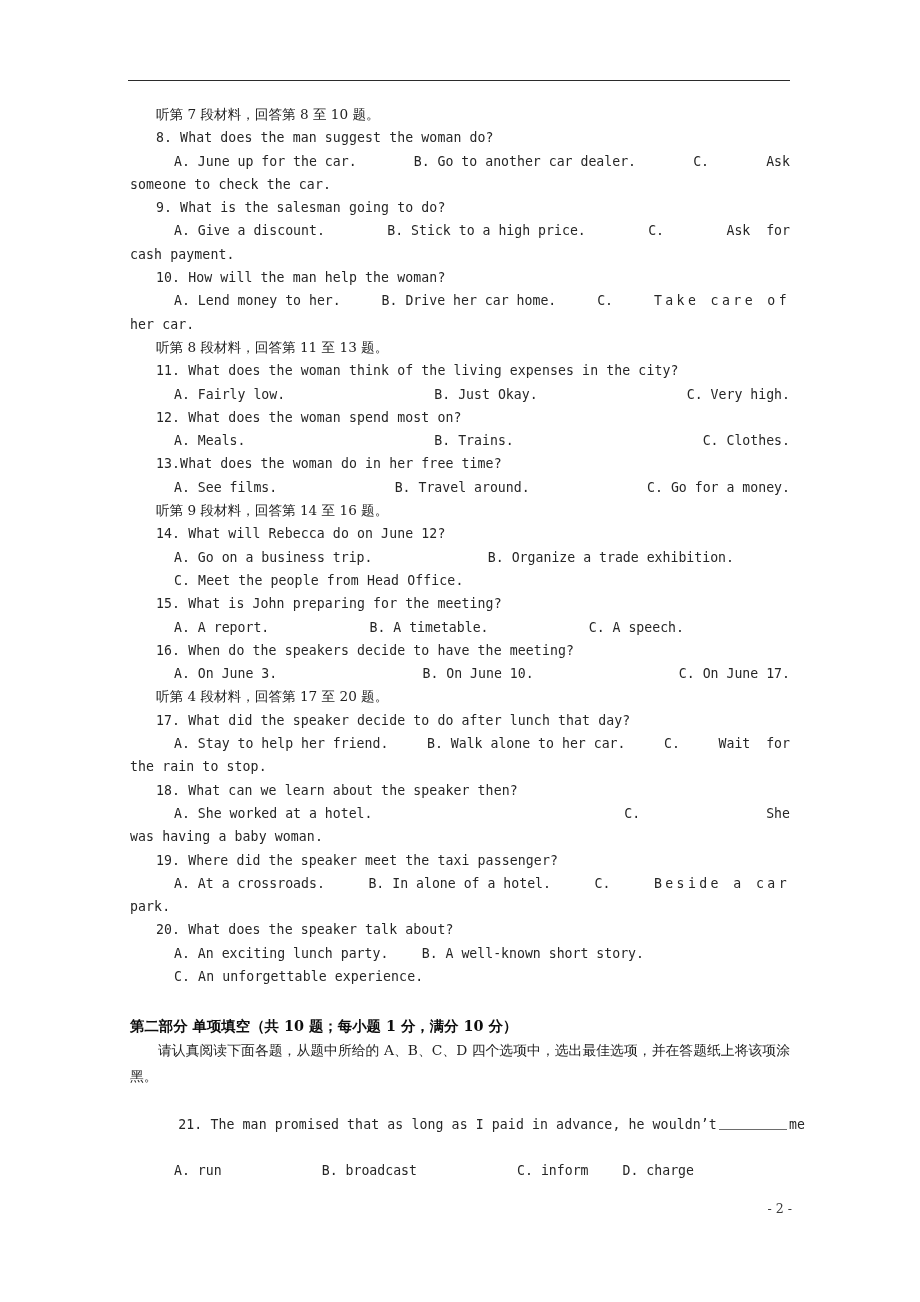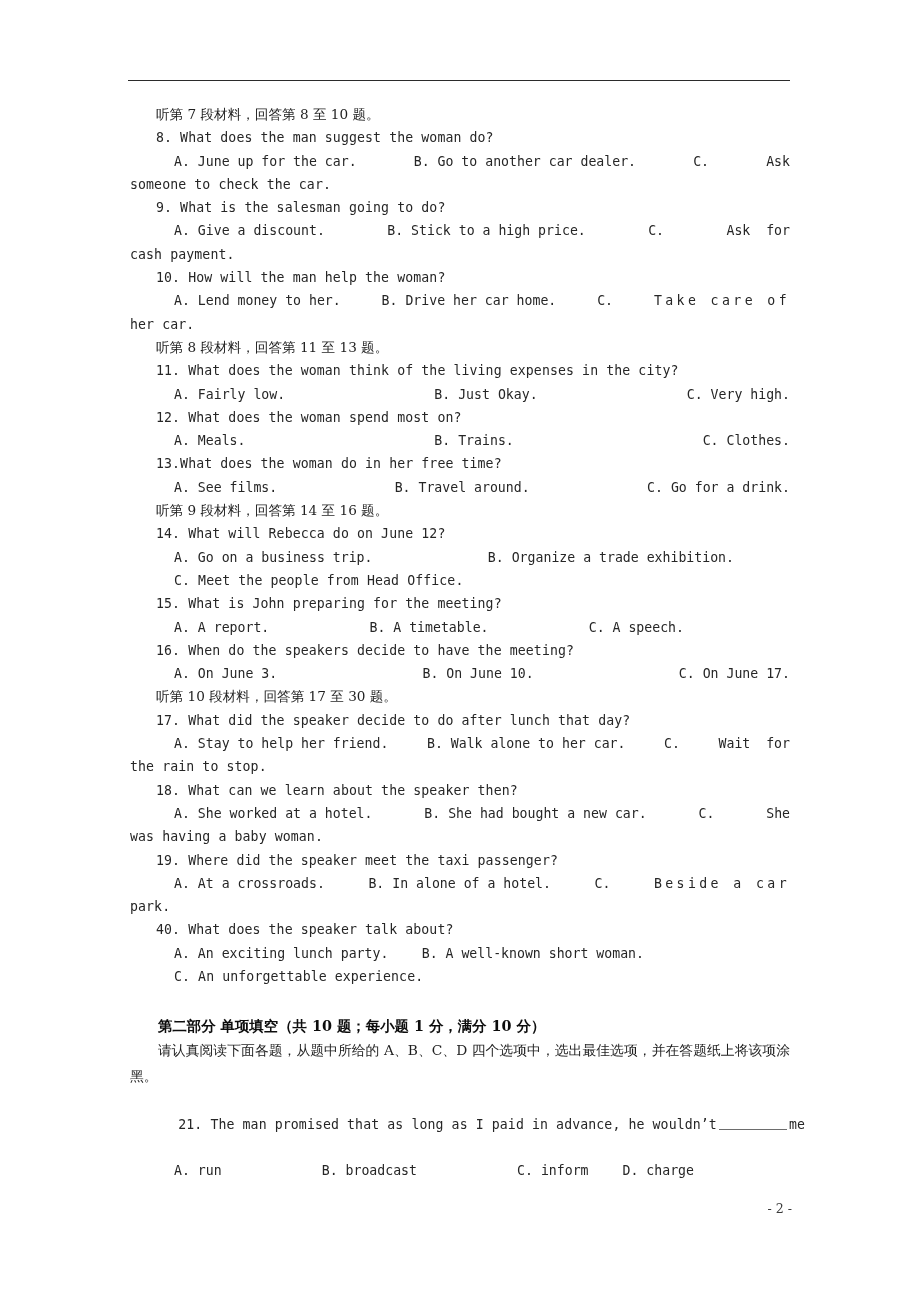--- a/index.html
+++ b/index.html
@@ -51,21 +51,20 @@
     color: #1f1f1f;
     white-space: pre;
   }
   .cn-head {
     font-family: "DejaVu Serif", serif;
     font-size: 14.4px;
     font-weight: bold;
     line-height: 24px;
     color: #0d0d0d;
     white-space: pre;
-    margin-left: 28px;
   }
   .cn-para {
     font-family: "DejaVu Serif", serif;
     font-size: 13.8px;
     line-height: 25.5px;
     color: #1f1f1f;
     text-align: justify;
     text-justify: inter-character;
   }
   
@@ -177,21 +176,21 @@
       <span class="sp"></span>
       <span class="cell">C. Clothes.</span>
     </div>
 
     <div class="ln i-q13">13.What does the woman do in her free time?</div>
     <div class="optrow pad">
       <span class="cell">A. See films.</span>
       <span class="sp"></span>
       <span class="cell">B. Travel around.</span>
       <span class="sp"></span>
-      <span class="cell">C. Go for a drink.</span>
+      <span class="cell">C. Go for a money.</span>
     </div>
 
     <div class="cn i-cn">听第 9 段材料，回答第 14 至 16 题。</div>
 
     <div class="ln i-q">14. What will Rebecca do on June 12?</div>
     <div class="optrow pad" style="width:560px;">
       <span class="cell">A. Go on a business trip.</span>
       <span class="sp"></span>
       <span class="cell">B. Organize a trade exhibition.</span>
     </div>
@@ -208,63 +207,62 @@
 
     <div class="ln i-q">16. When do the speakers decide to have the meeting?</div>
     <div class="optrow pad">
       <span class="cell">A. On June 3.</span>
       <span class="sp"></span>
       <span class="cell">B. On June 10.</span>
       <span class="sp"></span>
       <span class="cell">C. On June 17.</span>
     </div>
 
-    <div class="cn i-cn">听第 10 段材料，回答第 17 至 30 题。</div>
+    <div class="cn i-cn">听第 4 段材料，回答第 17 至 20 题。</div>
 
     <div class="ln i-q">17. What did the speaker decide to do after lunch that day?</div>
     <div class="optrow pad">
       <span class="cell">A. Stay to help her friend.</span>
       <span class="sp"></span>
       <span class="cell">B. Walk alone to her car.</span>
       <span class="sp"></span>
       <span class="cell">C.</span>
       <span class="sp"></span>
       <span class="cell">Wait  for</span>
     </div>
     <div class="ln i-flush">the rain to stop.</div>
 
     <div class="ln i-q">18. What can we learn about the speaker then?</div>
     <div class="optrow pad">
       <span class="cell">A. She worked at a hotel.</span>
       <span class="sp"></span>
-      <span class="cell">B. She had bought a new car.</span>
       <span class="sp"></span>
       <span class="cell">C.</span>
       <span class="sp"></span>
       <span class="cell">She</span>
     </div>
     <div class="ln i-flush">was having a baby woman.</div>
 
     <div class="ln i-q">19. Where did the speaker meet the taxi passenger?</div>
     <div class="optrow pad">
       <span class="cell">A. At a crossroads.</span>
       <span class="sp"></span>
       <span class="cell">B. In alone of a hotel.</span>
       <span class="sp"></span>
       <span class="cell">C.</span>
       <span class="sp"></span>
       <span class="cell track-wide">Beside a car</span>
     </div>
     <div class="ln i-flush">park.</div>
 
-    <div class="ln i-q">40. What does the speaker talk about?</div>
+    <div class="ln i-q">20. What does the speaker talk about?</div>
     <div class="optrow pad" style="width:470px;">
       <span class="cell">A. An exciting lunch party.</span>
       <span class="sp"></span>
-      <span class="cell">B. A well-known short woman.</span>
+      <span class="cell">B. A well-known short story.</span>
     </div>
     <div class="ln i-opt">C. An unforgettable experience.</div>
 
     <div class="gap-block"></div>
 
     <div class="cn-head">第二部分 单项填空（共 10 题；每小题 1 分，满分 10 分）</div>
     <div class="cn-para" style="text-indent:28px;">请认真阅读下面各题，从题中所给的 A、B、C、D 四个选项中，选出最佳选项，并在答题纸上将该项涂黑。</div>
 
     <div class="ln" style="padding-left:0px;">
       <span>21. The man promised that as long as I paid in advance, he wouldn’t</span><span class="blank-line"></span><span>me</span>

